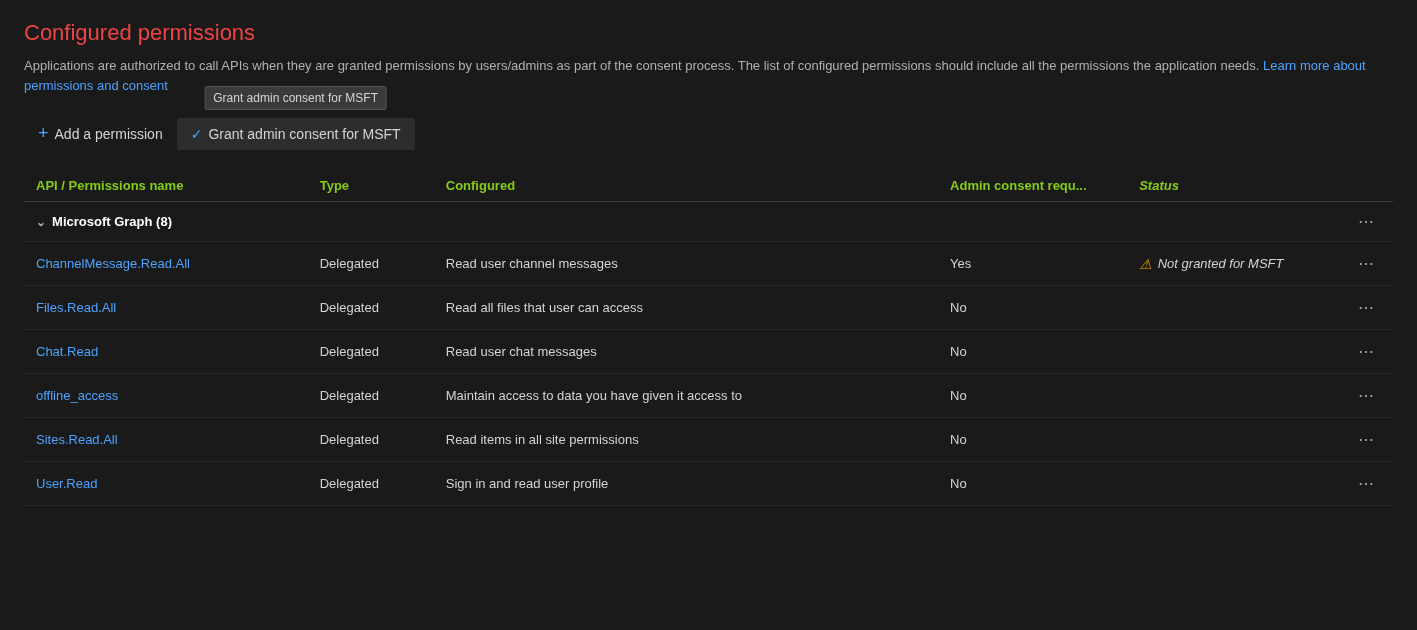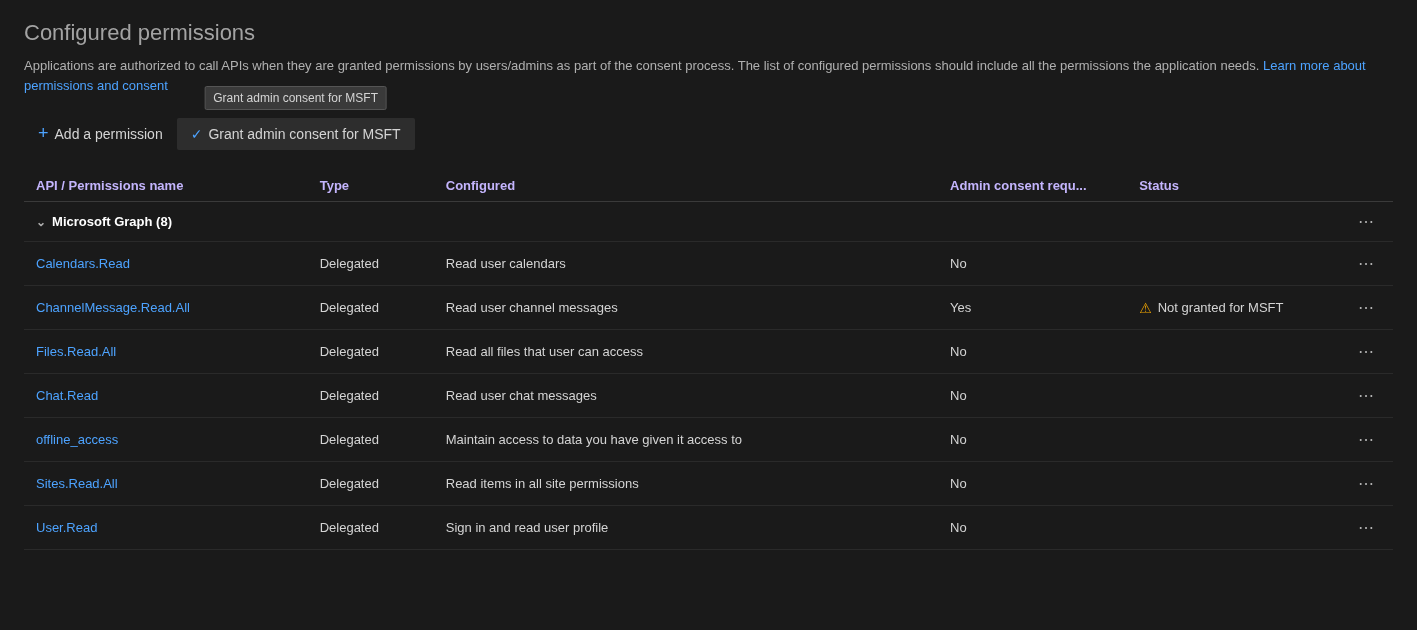--- a/index.html
+++ b/index.html
@@ -7,21 +7,21 @@
       background: #1a1a1a;
       color: #d4d4d4;
       font-family: 'Segoe UI', sans-serif;
       font-size: 14px;
       padding: 20px 24px;
       min-height: 630px;
     }
     .page-title {
       font-size: 22px;
       font-weight: 400;
-      color: #a3a3a3;
+      color: #ef4444;
       margin-bottom: 10px;
     }
     .description {
       font-size: 13px;
       color: #b0b0b0;
       line-height: 1.5;
       margin-bottom: 20px;
       max-width: 1380px;
     }
     .description a {
@@ -81,21 +81,21 @@
     }
     .permissions-table {
       width: 100%;
       border-collapse: collapse;
     }
     .permissions-table th {
       text-align: left;
       padding: 8px 12px;
       font-size: 13px;
       font-weight: 600;
-      color: #c4b5fd;
+      color: #84cc16;
       border-bottom: 1px solid #3a3a3a;
     }
     .permissions-table td {
       padding: 10px 12px;
       font-size: 13px;
       border-bottom: 1px solid #2a2a2a;
       vertical-align: middle;
     }
     .group-row td {
       padding: 8px 12px;
@@ -127,21 +127,21 @@
       color: #d4d4d4;
     }
     .warning-icon {
       color: #f0a500;
       font-size: 14px;
     }
     .col-name { width: 270px; }
     .col-type { width: 120px; }
     .col-desc { width: 480px; }
     .col-admin { width: 180px; }
-    .col-status { width: 200px; }
+    .col-status { width: 200px; font-style: italic; }
     .col-actions { width: 50px; text-align: right; }
   </style>
 </head>
 <body>
 
 <h1 class="page-title">Configured permissions</h1>
 
 <p class="description">
   <span>Applications are authorized to call APIs when they are granted permissions by users/admins as part of the consent process. The list of configured permissions should include all the permissions the application needs.</span>
   <a href="#">Learn more about permissions and consent</a>
@@ -177,32 +177,20 @@
         <span class="group-chevron">⌄</span>
         <span>Microsoft Graph (8)</span>
       </div>
     </td>
     <td class="col-actions">
       <button class="more-btn">⋯</button>
     </td>
   </tr>
       <tr>
       <td class="col-name">
-        <span class="permission-name">Calendars.Read</span>
-      </td>
-      <td class="col-type">Delegated</td>
-      <td class="col-desc">Read user calendars</td>
-      <td class="col-admin">No</td>
-      <td class="col-status"></td>
-      <td class="col-actions">
-        <button class="more-btn">⋯</button>
-      </td>
-    </tr>
-      <tr>
-      <td class="col-name">
         <span class="permission-name">ChannelMessage.Read.All</span>
       </td>
       <td class="col-type">Delegated</td>
       <td class="col-desc">Read user channel messages</td>
       <td class="col-admin">Yes</td>
       <td class="col-status">
           <div class="status-not-granted">
             <span class="warning-icon">⚠</span>
             <span>Not granted for MSFT</span>
           </div>

